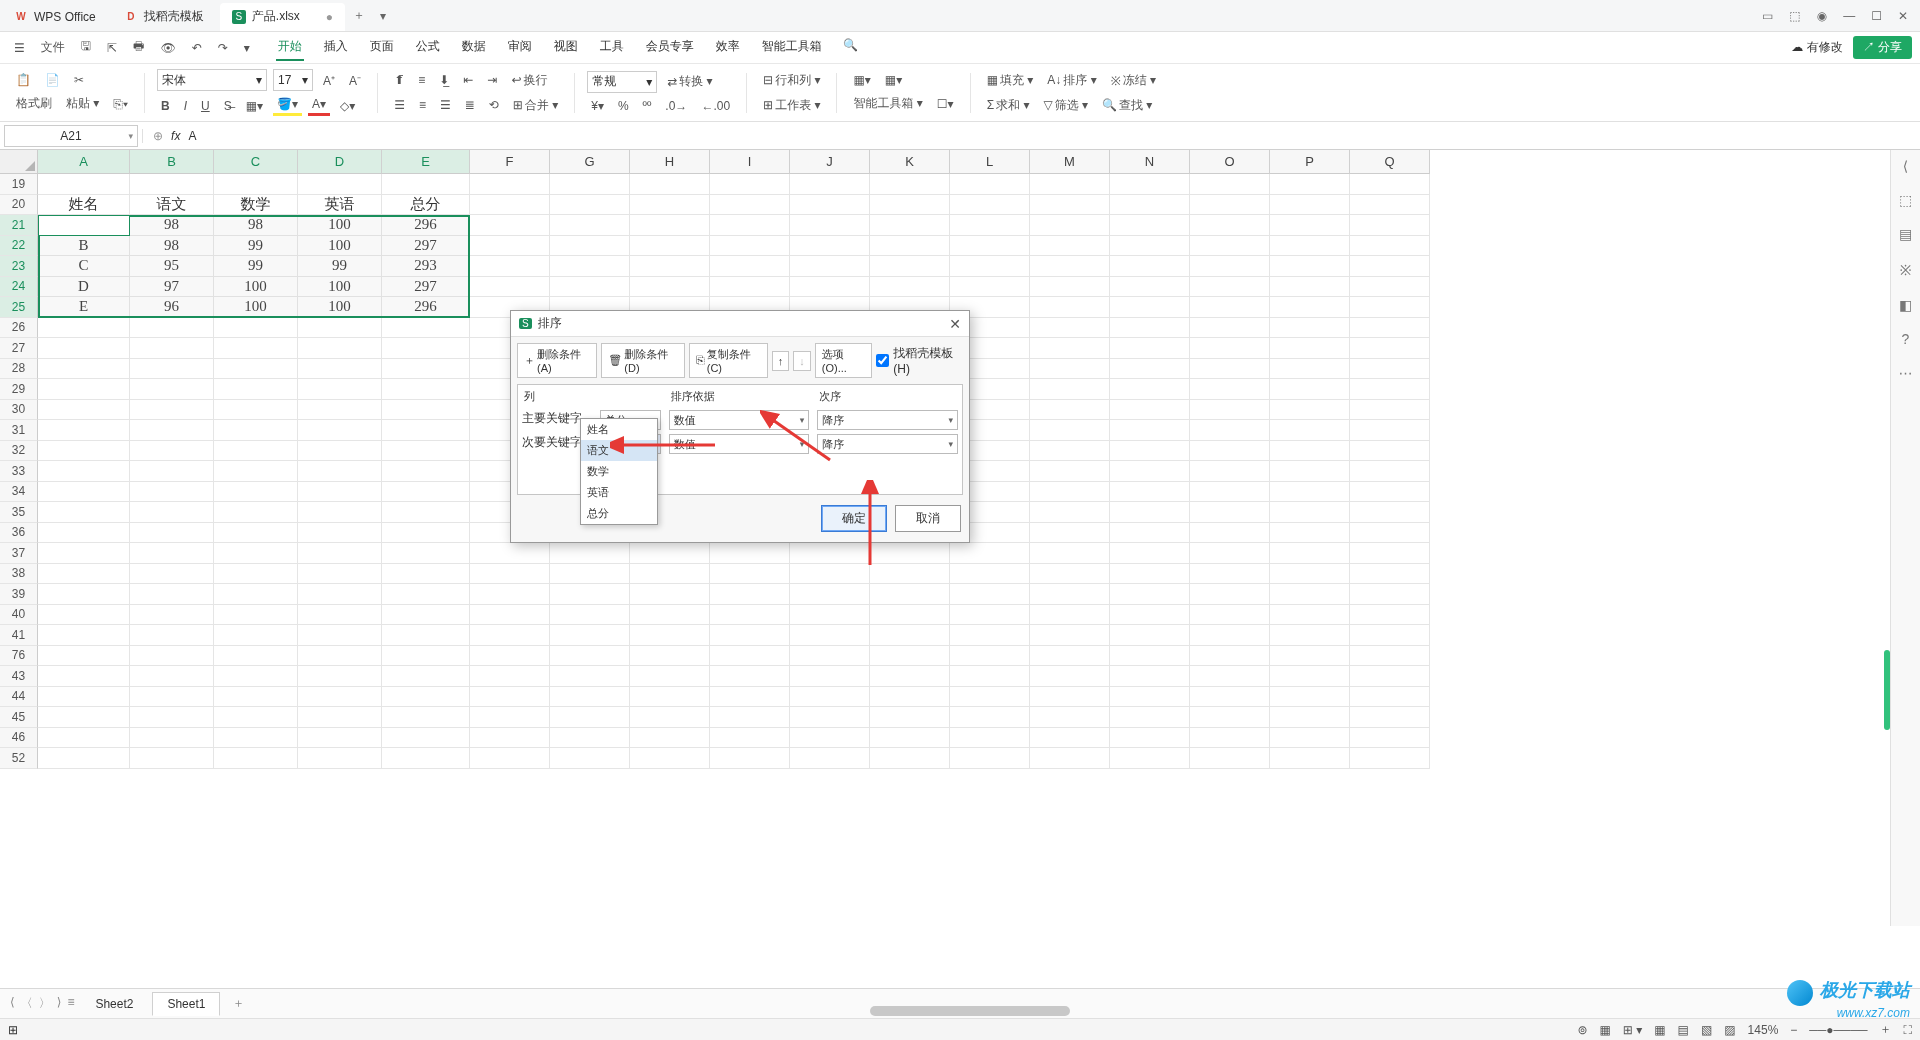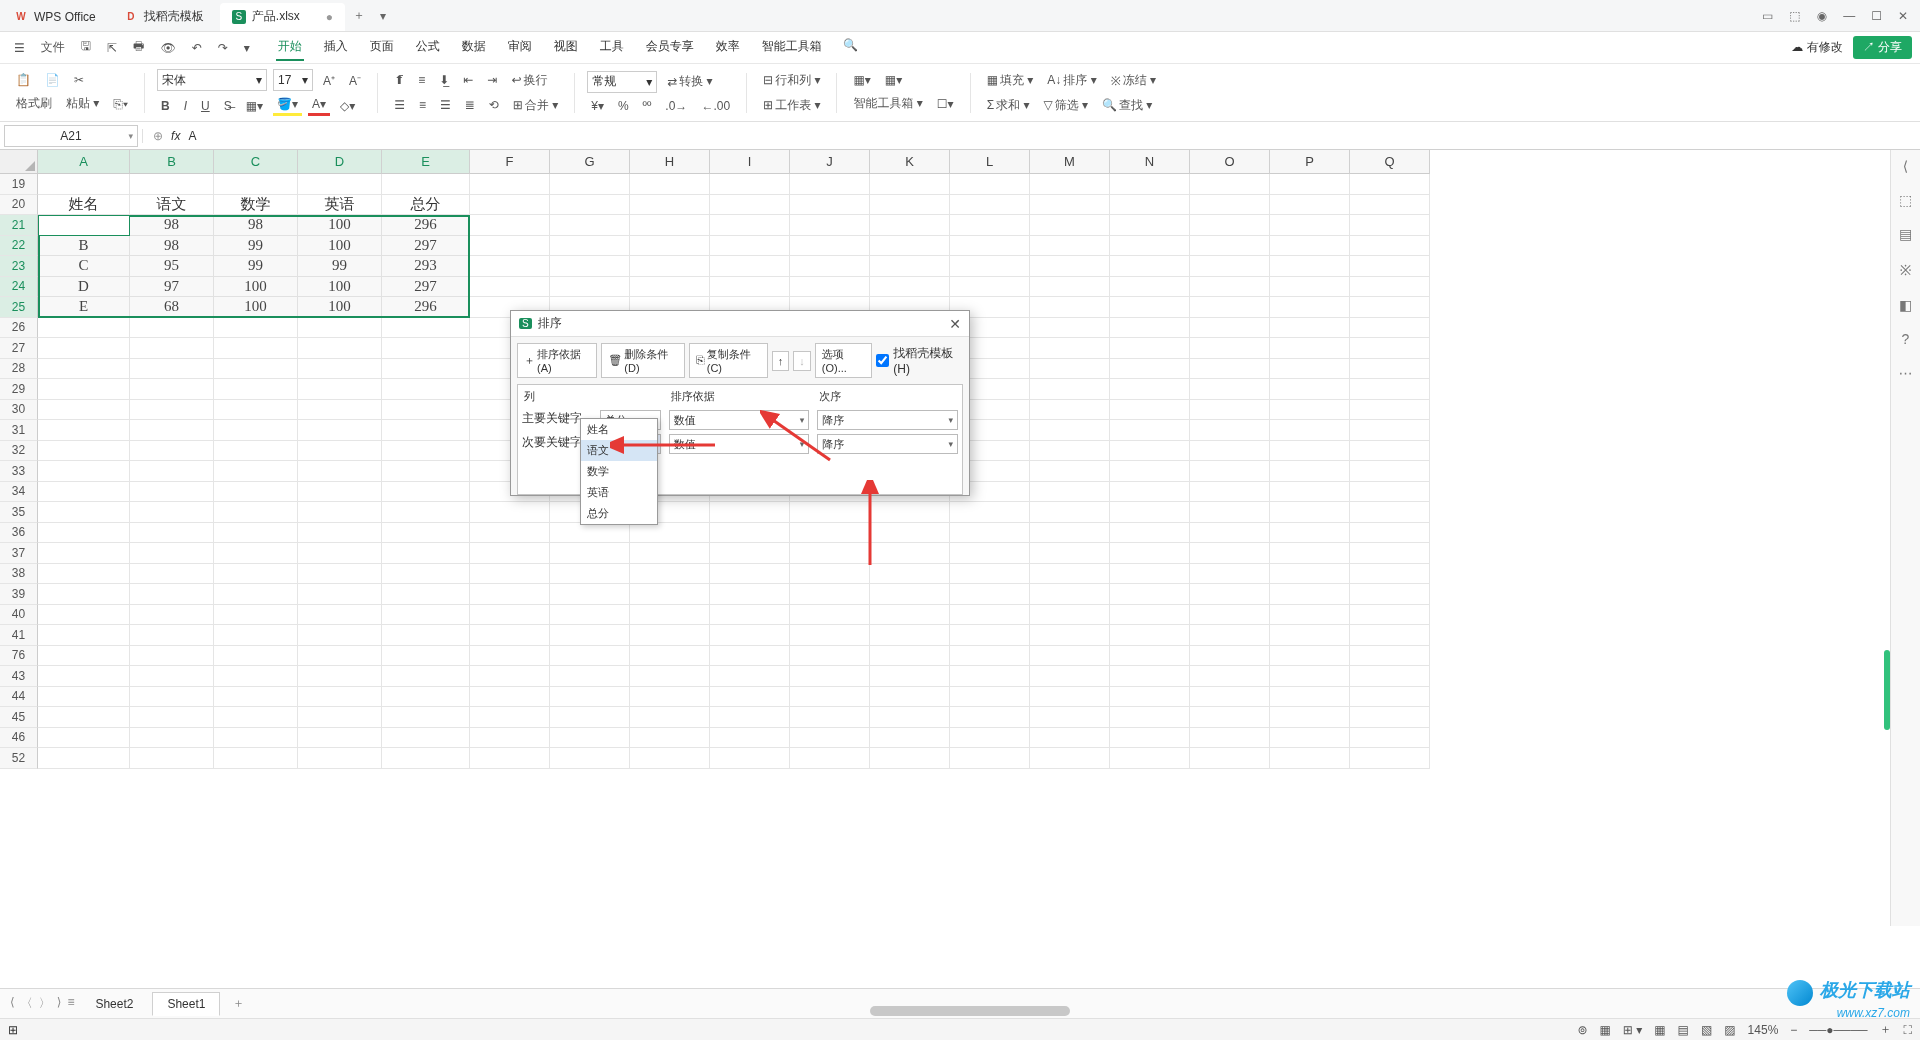--- a/index.html
+++ b/index.html
@@ -446,21 +446,21 @@
       <div class="cell" style="left: 672px; top: 102.5px; width: 80px; height: 20.5px;"></div>
       <div class="cell" style="left: 752px; top: 102.5px; width: 80px; height: 20.5px;"></div>
       <div class="cell" style="left: 832px; top: 102.5px; width: 80px; height: 20.5px;"></div>
       <div class="cell" style="left: 912px; top: 102.5px; width: 80px; height: 20.5px;"></div>
       <div class="cell" style="left: 992px; top: 102.5px; width: 80px; height: 20.5px;"></div>
       <div class="cell" style="left: 1072px; top: 102.5px; width: 80px; height: 20.5px;"></div>
       <div class="cell" style="left: 1152px; top: 102.5px; width: 80px; height: 20.5px;"></div>
       <div class="cell" style="left: 1232px; top: 102.5px; width: 80px; height: 20.5px;"></div>
       <div class="cell" style="left: 1312px; top: 102.5px; width: 80px; height: 20.5px;"></div>
       <div class="cell" style="left: 0px; top: 123px; width: 92px; height: 20.5px;">E</div>
-      <div class="cell" style="left: 92px; top: 123px; width: 84px; height: 20.5px;">68</div>
+      <div class="cell" style="left: 92px; top: 123px; width: 84px; height: 20.5px;">96</div>
       <div class="cell" style="left: 176px; top: 123px; width: 84px; height: 20.5px;">100</div>
       <div class="cell" style="left: 260px; top: 123px; width: 84px; height: 20.5px;">100</div>
       <div class="cell" style="left: 344px; top: 123px; width: 88px; height: 20.5px;">296</div>
       <div class="cell" style="left: 432px; top: 123px; width: 80px; height: 20.5px;"></div>
       <div class="cell" style="left: 512px; top: 123px; width: 80px; height: 20.5px;"></div>
       <div class="cell" style="left: 592px; top: 123px; width: 80px; height: 20.5px;"></div>
       <div class="cell" style="left: 672px; top: 123px; width: 80px; height: 20.5px;"></div>
       <div class="cell" style="left: 752px; top: 123px; width: 80px; height: 20.5px;"></div>
       <div class="cell" style="left: 832px; top: 123px; width: 80px; height: 20.5px;"></div>
       <div class="cell" style="left: 912px; top: 123px; width: 80px; height: 20.5px;"></div>
@@ -894,21 +894,21 @@
 
 <div class="dialog">
   <div class="dlg-title">
     <span style="background:#1a8f5c;color:#fff;padding:0 3px;border-radius:2px;margin-right:6px;font-size:10px">S</span>
     <span>排序</span>
     <span class="x">✕</span>
   </div>
   <div class="dlg-toolbar">
     <div class="dlg-btn">
         <span>＋</span>
-        <span>排序依据(A)</span>
+        <span>删除条件(A)</span>
       </div>
     <div class="dlg-btn">
         <span>🗑</span>
         <span>删除条件(D)</span>
       </div>
     <div class="dlg-btn">
         <span>⎘</span>
         <span>复制条件(C)</span>
       </div>
     <div class="dlg-btn sq">↑</div>
@@ -961,20 +961,24 @@
           </div>
         </div>
       <div class="dlg-col3">
           <div class="sel-box">
             <span>降序</span>
             <span class="ar">▾</span>
           </div>
         </div>
     </div>
     <div style="height:38px"></div>
+  </div>
+  <div class="dlg-foot">
+    <div class="btn primary">确定</div>
+    <div class="btn">取消</div>
   </div>
 </div>
 
 <div class="dropdown">
   <div>姓名</div>
   <div class="hover">语文</div>
   <div>数学</div>
   <div>英语</div>
   <div>总分</div>
 </div>

